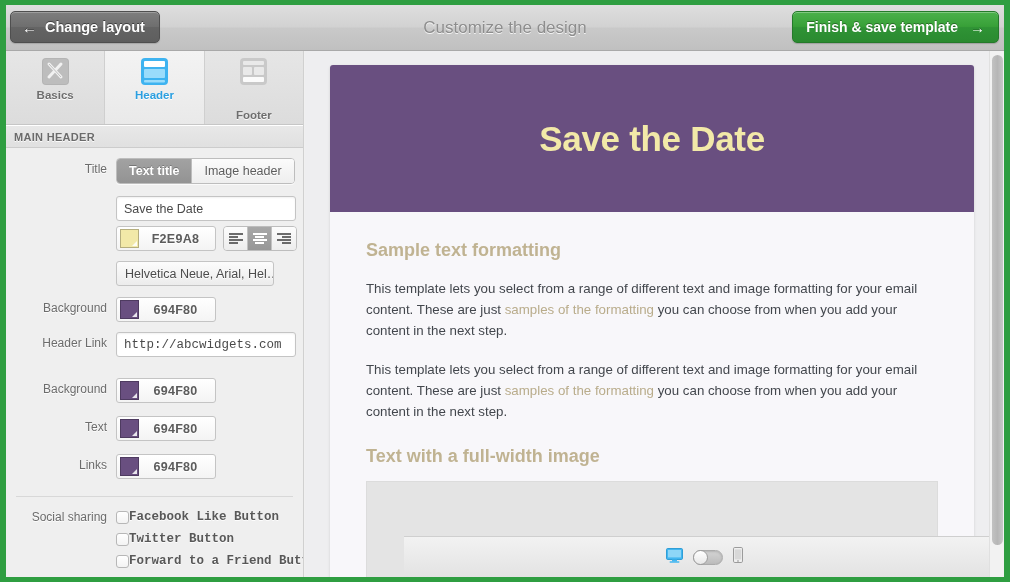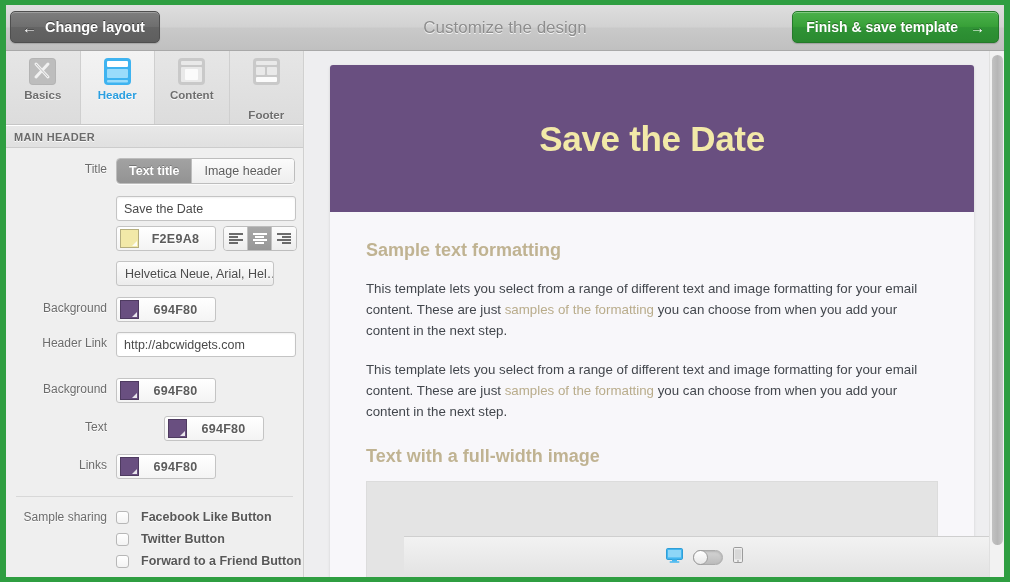--- a/index.html
+++ b/index.html
@@ -146,21 +146,21 @@
   .text-input {
     width: 180px; height: 25px;
     border: 1px solid #c4c4c4; border-radius: 3px;
     background: #fff;
     padding: 0 7px;
     font-size: 12.5px; color: #4a4a4a;
     font-family: "Liberation Sans", sans-serif;
     box-shadow: inset 0 1px 2px rgba(0,0,0,.06);
     outline: none;
   }
-  .text-input.wide { width: 180px; }
+  .text-input.wide { width: 180px; font-family: Liberation Mono, monospace; }
 
   .color-box {
     display: inline-flex; align-items: center;
     width: 100px; height: 25px;
     border: 1px solid #c4c4c4; border-radius: 3px;
     background: linear-gradient(to bottom, #ffffff 0%, #f4f4f4 100%);
     padding: 0 3px;
     cursor: pointer;
   }
   .swatch {
@@ -215,22 +215,22 @@
   }
 
   .divider-line {
     height: 1px; background: #d8d8d8;
     margin: 6px 10px 0 10px;
   }
 
   .social-row { display: flex; align-items: flex-start; padding-top: 6px; }
   .social-list { padding-top: 3px; }
   .social-item {
-    display: flex; align-items: center; gap: 12px;
-    height: 22px; cursor: pointer;
+    display: flex; align-items: center; gap: 0;
+    height: 22px; cursor: pointer; font-family: Liberation Mono, monospace;
   }
   .cbx {
     width: 13px; height: 13px;
     border: 1px solid #b7b7b7; border-radius: 3px;
     background: linear-gradient(to bottom, #ffffff 0%, #f3f3f3 100%);
     flex-shrink: 0;
   }
   .social-label {
     font-size: 12.5px; font-weight: bold; color: #585858;
     text-shadow: 0 1px 0 rgba(255,255,255,.85);
@@ -351,31 +351,20 @@
         <div class="tab active">
           <span class="ticon">
             <svg width="31" height="31" viewBox="0 0 31 31">
               <rect x="2" y="2" width="27" height="27" rx="4" fill="#3eb3f0"></rect>
               <rect x="5" y="5" width="21" height="6" rx="1" fill="#ffffff"></rect>
               <rect x="5" y="13" width="21" height="9" rx="1" fill="#9adcfb"></rect>
               <rect x="5" y="24" width="21" height="2.5" rx="1" fill="#9adcfb"></rect>
             </svg>
           </span>
           <span class="tlabel">Header</span>
-        </div>
-        <div class="tab">
-          <span class="ticon">
-            <svg width="31" height="31" viewBox="0 0 31 31">
-              <rect x="2" y="2" width="27" height="27" rx="4" fill="#c9c9c9"></rect>
-              <rect x="5" y="5" width="21" height="4" rx="1" fill="#e9e9e9"></rect>
-              <rect x="5" y="11" width="21" height="15" rx="1" fill="#e9e9e9"></rect>
-              <rect x="9" y="13" width="13" height="11" rx="1" fill="#fbfbfb"></rect>
-            </svg>
-          </span>
-          <span class="tlabel">Content</span>
         </div>
         <div class="tab">
           <span class="ticon">
             <svg width="31" height="31" viewBox="0 0 31 31">
               <rect x="2" y="2" width="27" height="27" rx="4" fill="#c9c9c9"></rect>
               <rect x="5" y="5" width="21" height="4" rx="1" fill="#e9e9e9"></rect>
               <rect x="5" y="11" width="9" height="8" rx="1" fill="#e9e9e9"></rect>
               <rect x="16" y="11" width="10" height="8" rx="1" fill="#e9e9e9"></rect>
               <rect x="5" y="21" width="21" height="5" rx="1" fill="#fbfbfb"></rect>
             </svg>
@@ -469,21 +458,21 @@
       <div style="padding-top:10px;">
         <div class="field-row">
           <div class="field-label">Background</div>
           <div class="field-ctl">
             <div class="color-box">
               <span class="swatch" style="background:#694F80"></span>
               <span class="hexval">694F80</span>
             </div>
           </div>
         </div>
-        <div class="field-row" style="margin-top:8px;gap:48px;">
+        <div class="field-row" style="margin-top:8px;">
           <div class="field-label">Text</div>
           <div class="field-ctl">
             <div class="color-box">
               <span class="swatch" style="background:#694F80"></span>
               <span class="hexval">694F80</span>
             </div>
           </div>
         </div>
         <div class="field-row" style="margin-top:8px;">
           <div class="field-label">Links</div>
@@ -492,21 +481,21 @@
               <span class="swatch" style="background:#694F80"></span>
               <span class="hexval">694F80</span>
             </div>
           </div>
         </div>
       </div>
 
       <div class="divider-line" style="margin-top:14px;"></div>
 
       <div class="social-row">
-        <div class="field-label" style="padding-top:7px;">Sample sharing</div>
+        <div class="field-label" style="padding-top:7px;">Social sharing</div>
         <div class="social-list">
           <div class="social-item">
             <span class="cbx"></span>
             <span class="social-label">Facebook Like Button</span>
           </div>
           <div class="social-item">
             <span class="cbx"></span>
             <span class="social-label">Twitter Button</span>
           </div>
           <div class="social-item">

